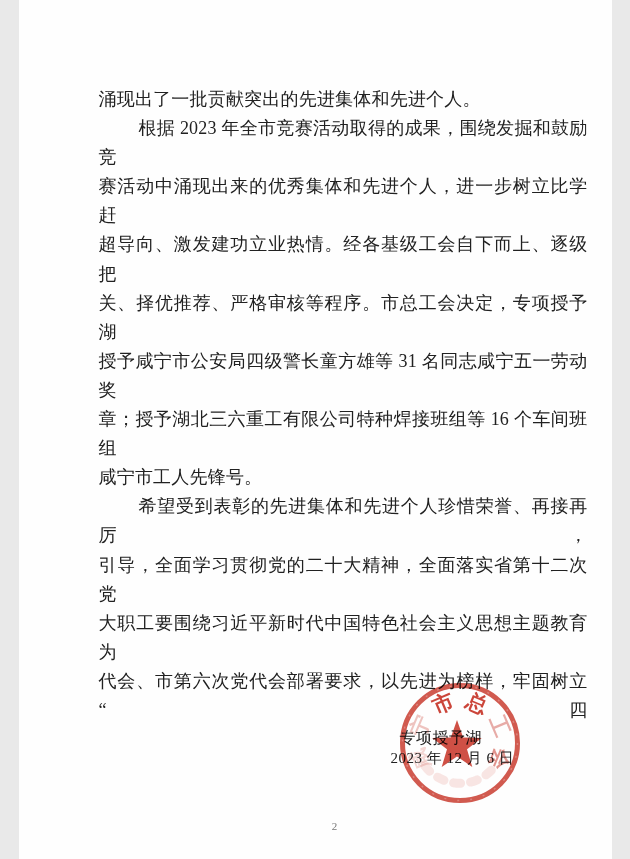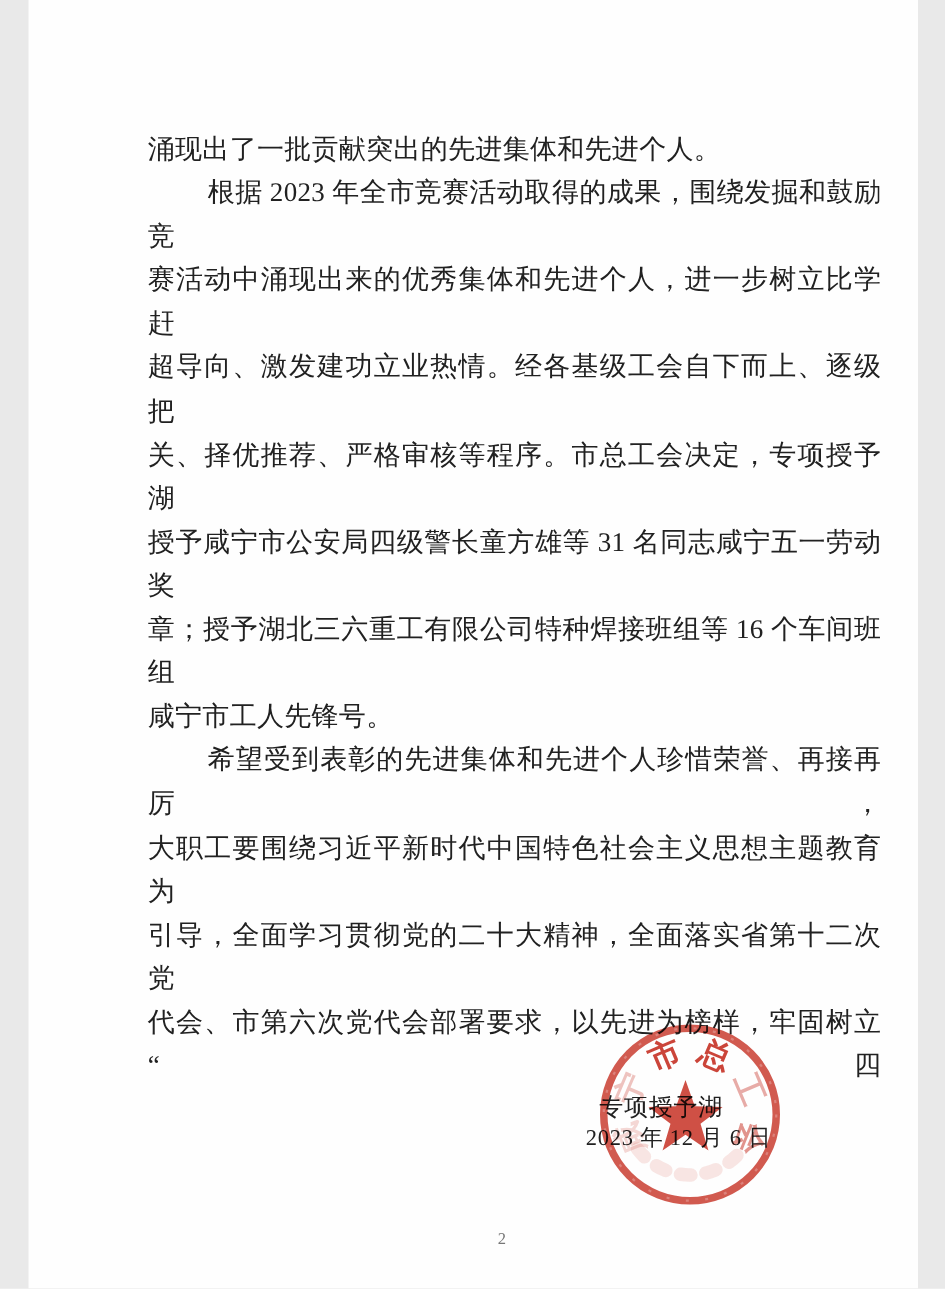--- a/index.html
+++ b/index.html
@@ -55,22 +55,22 @@
   <div class="body-text">
       <div class="line">涌现出了一批贡献突出的先进集体和先进个人。</div>
       <div class="line just indent">根据 2023 年全市竞赛活动取得的成果，围绕发掘和鼓励竞</div>
       <div class="line just">赛活动中涌现出来的优秀集体和先进个人，进一步树立比学赶</div>
       <div class="line just">超导向、激发建功立业热情。经各基级工会自下而上、逐级把</div>
       <div class="line just">关、择优推荐、严格审核等程序。市总工会决定，专项授予湖</div>
       <div class="line just">授予咸宁市公安局四级警长童方雄等 31 名同志咸宁五一劳动奖</div>
       <div class="line just">章；授予湖北三六重工有限公司特种焊接班组等 16 个车间班组</div>
       <div class="line">咸宁市工人先锋号。</div>
       <div class="line just indent">希望受到表彰的先进集体和先进个人珍惜荣誉、再接再厉，</div>
+      <div class="line just">引导，全面学习贯彻党的二十大精神，全面落实省第十二次党</div>
       <div class="line just">大职工要围绕习近平新时代中国特色社会主义思想主题教育为</div>
-      <div class="line just">引导，全面学习贯彻党的二十大精神，全面落实省第十二次党</div>
       <div class="line just">代会、市第六次党代会部署要求，以先进为榜样，牢固树立“四</div>
     </div>
 
   <div class="sig-org">专项授予湖</div>
 
   <div class="sig-date">2023 年 12 月 6 日</div>
 
   <svg class="seal" viewBox="0 0 130 130" xmlns="http://www.w3.org/2000/svg">
 
     <circle cx="65" cy="65" r="57.5" fill="none" stroke="#c62d20" stroke-width="5" opacity="0.85"></circle>

